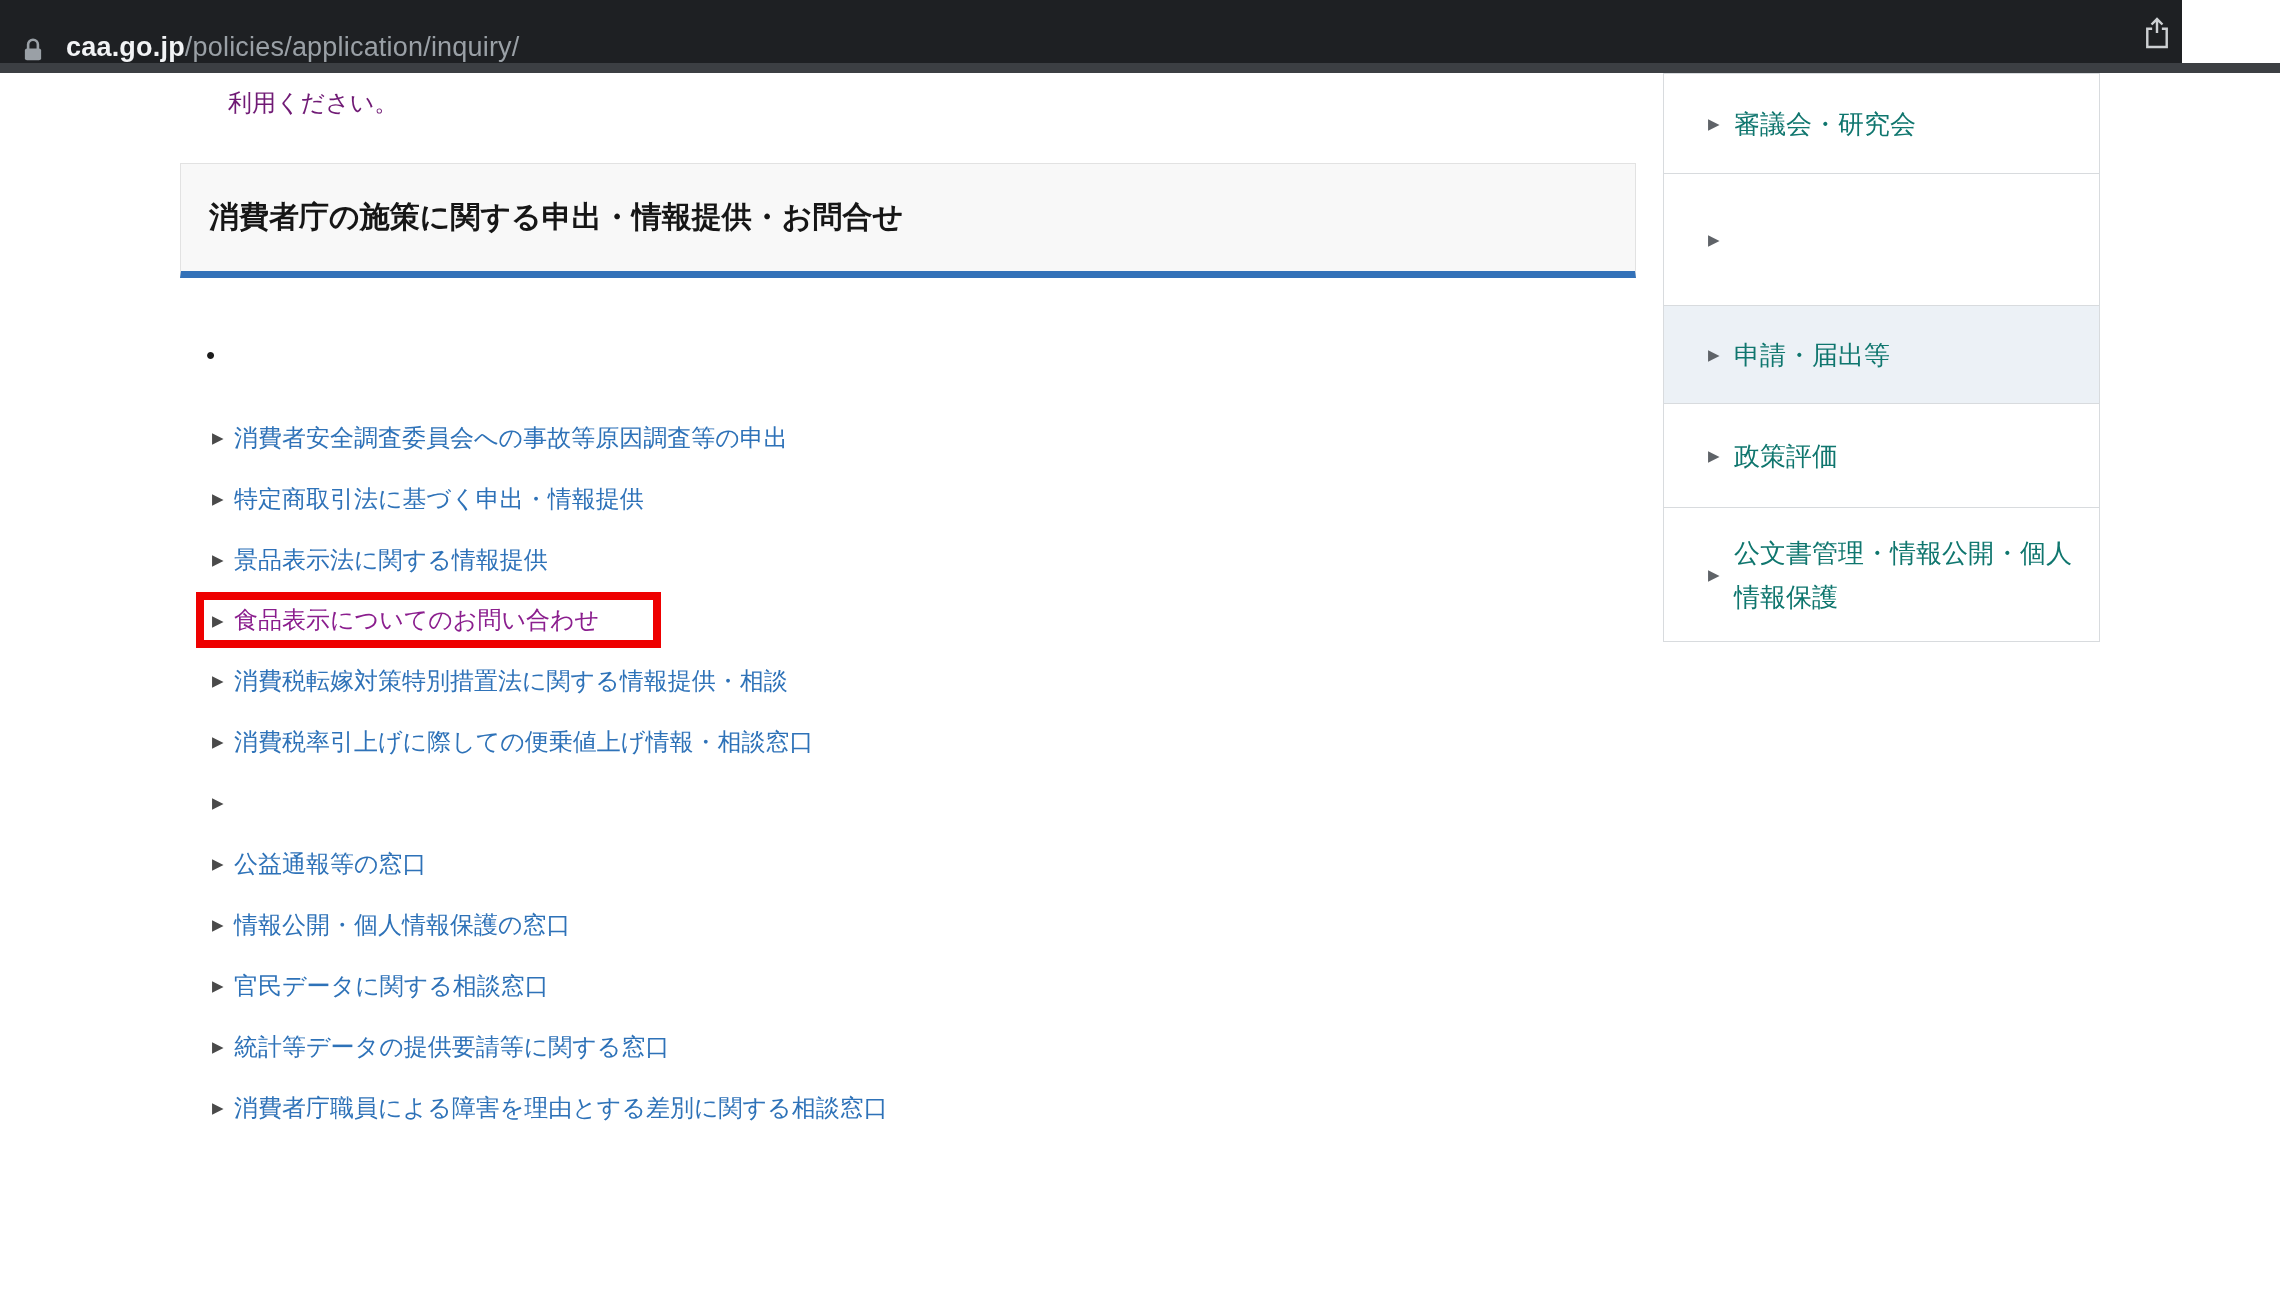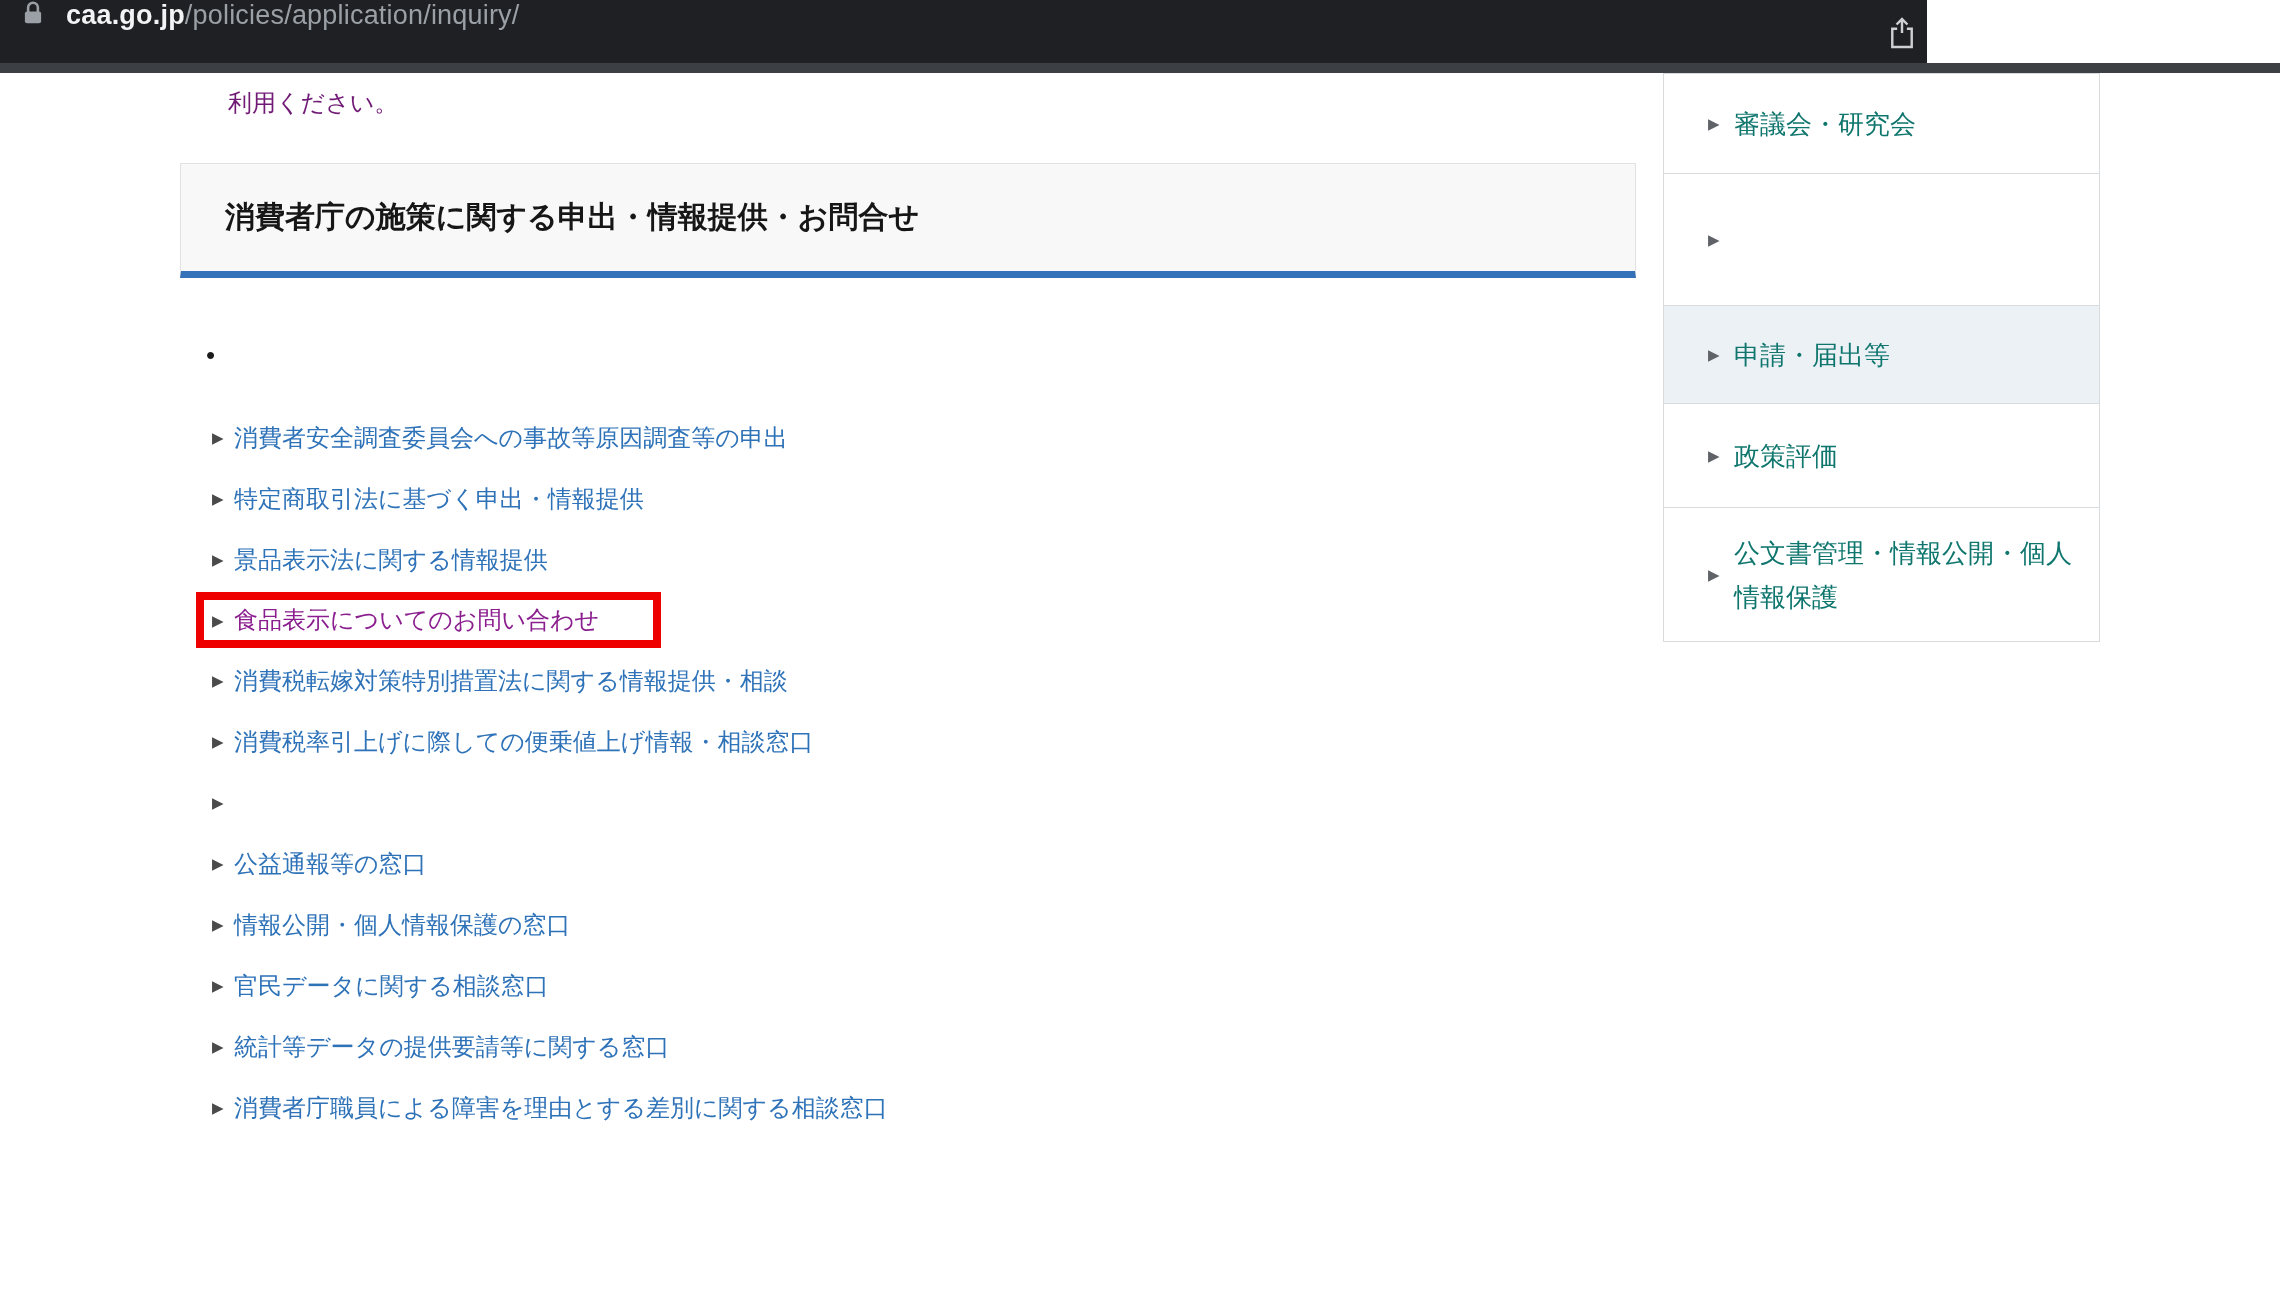--- a/index.html
+++ b/index.html
@@ -7,23 +7,23 @@
   body {
     position:relative;
     background:#ffffff;
     font-family:"Liberation Sans","DejaVu Sans",sans-serif;
     color:#1c1c1c;
     overflow:hidden;
   }
 
   
   .browser-bar {
-    position:absolute; top:0; left:0; width:1927px; height:63px;
+    position:absolute; top:0; left:0; width:2182px; height:63px;
     background:#1e2023;
-    display:flex; align-items:flex-start;
+    display:flex; align-items:flex-end;
   }
   .lock-wrap { margin-left:20px; display:flex; align-items:center; }
   .url-text { margin-left:20px; font-size:27px; letter-spacing:0.2px; white-space:nowrap; }
   .url-domain { color:#f2f3f5; font-weight:bold; }
   .url-path { color:#9aa0a6; font-weight:normal; }
   .share-wrap { position:absolute; right:10px; top:16px; }
   .toolbar-strip {
     position:absolute; top:63px; left:0; width:2280px; height:10px;
     background:#3c3f43;
   }
@@ -34,21 +34,21 @@
   }
   .partial-text {
     margin:10px 0 0 48px;
     font-size:24px; line-height:40px; color:#701a75;
   }
   .heading-box {
     margin-top:40px;
     background:#f8f8f8;
     border:1px solid #e2e2e2;
     border-bottom:7px solid #3371b8;
-    padding:33px 44px;
+    padding:33px 28px;
     font-size:30px; font-weight:bold; color:#161616;
   }
   .bullet-para {
     margin:50px 0 0 26px;
     display:flex;
     font-size:26px; line-height:55px;
   }
   .bullet-glyph { width:30px; font-size:26px; color:#1c1c1c; }
   .para-text { max-width:1285px; }
   .bold-phone { font-weight:bold; }

